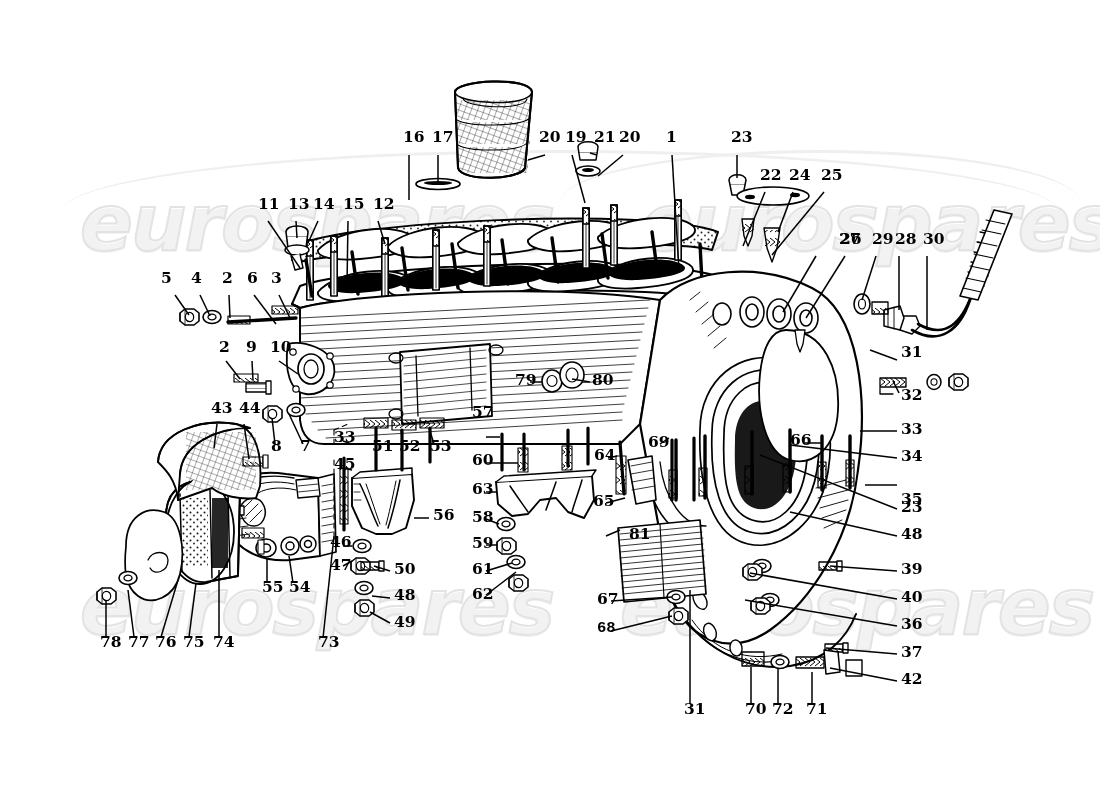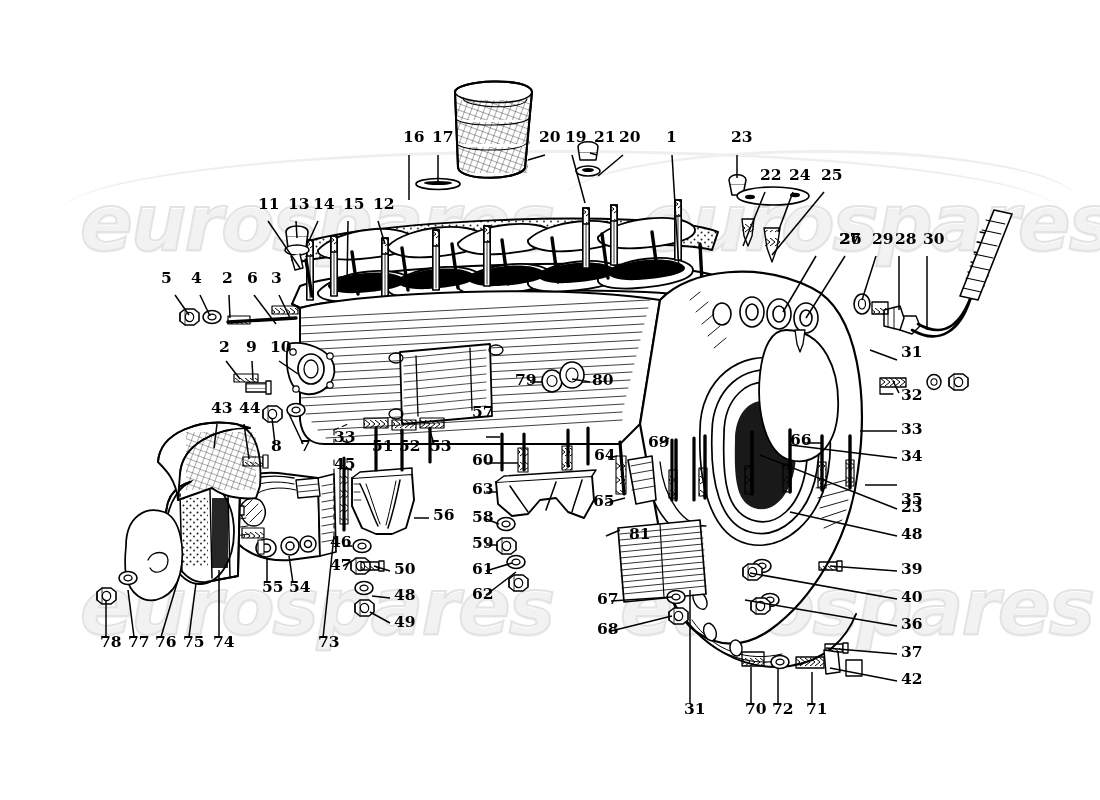--- a/index.html
+++ b/index.html
@@ -764,20 +764,20 @@
       <div class="lbl" style="left: 901px; top: 448px;">34</div>
       <div class="lbl" style="left: 901px; top: 475px; margin-top: 16px;">35</div>
       <div class="lbl" style="left: 901px; top: 499px;">23</div>
       <div class="lbl" style="left: 901px; top: 526px;">48</div>
       <div class="lbl" style="left: 901px; top: 561px;">39</div>
       <div class="lbl" style="left: 901px; top: 589px;">40</div>
       <div class="lbl" style="left: 901px; top: 616px;">36</div>
       <div class="lbl" style="left: 901px; top: 644px;">37</div>
       <div class="lbl" style="left: 901px; top: 671px;">42</div>
       <div class="lbl" style="left: 597px; top: 591px;">67</div>
-      <div class="lbl" style="left: 597px; top: 621px;">68</div>
+      <div class="lbl" style="left: 597px; top: 621px; font-family: Liberation Mono, monospace;">68</div>
       <div class="lbl" style="left: 684px; top: 701px;">31</div>
       <div class="lbl" style="left: 745px; top: 701px; text-align: center;">70</div>
       <div class="lbl" style="left: 772px; top: 701px;">72</div>
       <div class="lbl" style="left: 806px; top: 701px;">71</div>
     </div>
 
 </div>
 
 </body></html>

